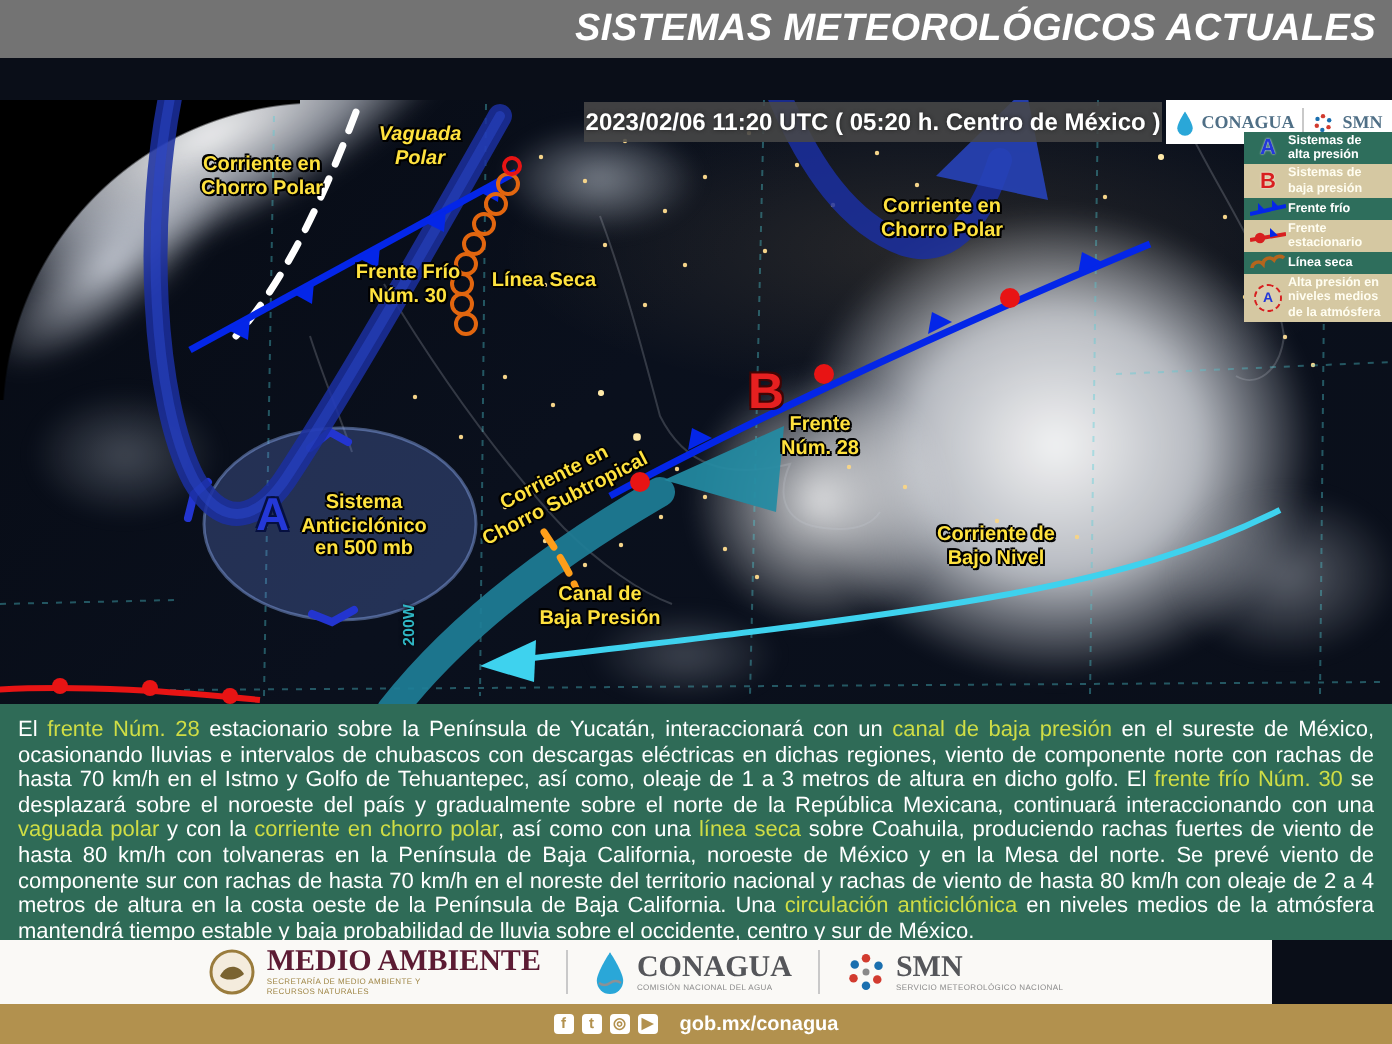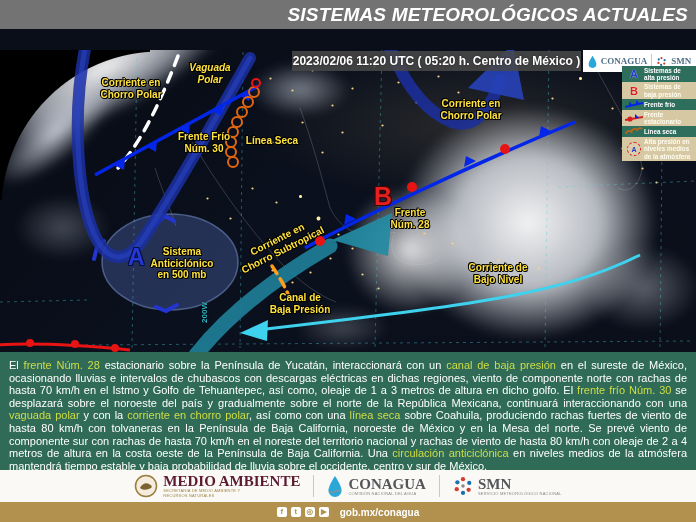--- a/index.html
+++ b/index.html
@@ -96,21 +96,21 @@
      display:flex;align-items:center;justify-content:center;color:#2438d8;
      font-size:7px;font-weight:800;background:rgba(255,255,255,.12);}
 
   
   #bulletin{position:absolute;left:0;top:352px;width:696px;height:118px;background:#2f6b57;
      box-sizing:border-box;padding:7px 9px 0 9px;}
   #bulletin p{margin:0;color:#fff;font-size:11px;line-height:12.6px;text-align:justify;}
   #bulletin .hl{color:#cfdd45;}
 
   
-  #footer{position:absolute;left:0;top:470px;width:696px;height:32px;background:#faf9f6;
+  #footer{position:absolute;left:0;top:470px;width:636px;height:32px;background:#faf9f6;
      display:flex;align-items:center;justify-content:center;gap:13px;}
   .agency{display:flex;align-items:center;gap:5px;}
   .agname{font-family:"Liberation Serif",serif;font-weight:700;font-size:15px;color:#5c1b33;line-height:14px;}
   .agname.gray{color:#55565a;}
   .agsub{font-size:4px;color:#a08747;letter-spacing:.2px;max-width:92px;line-height:5px;}
   .agsub.gray{color:#8a8a8a;}
   .fdiv{width:1px;height:22px;background:#c9c9c9;}
 
   #goldbar{position:absolute;left:0;top:502px;width:696px;height:20px;background:#b2914e;
      display:flex;align-items:center;justify-content:center;gap:5px;}

